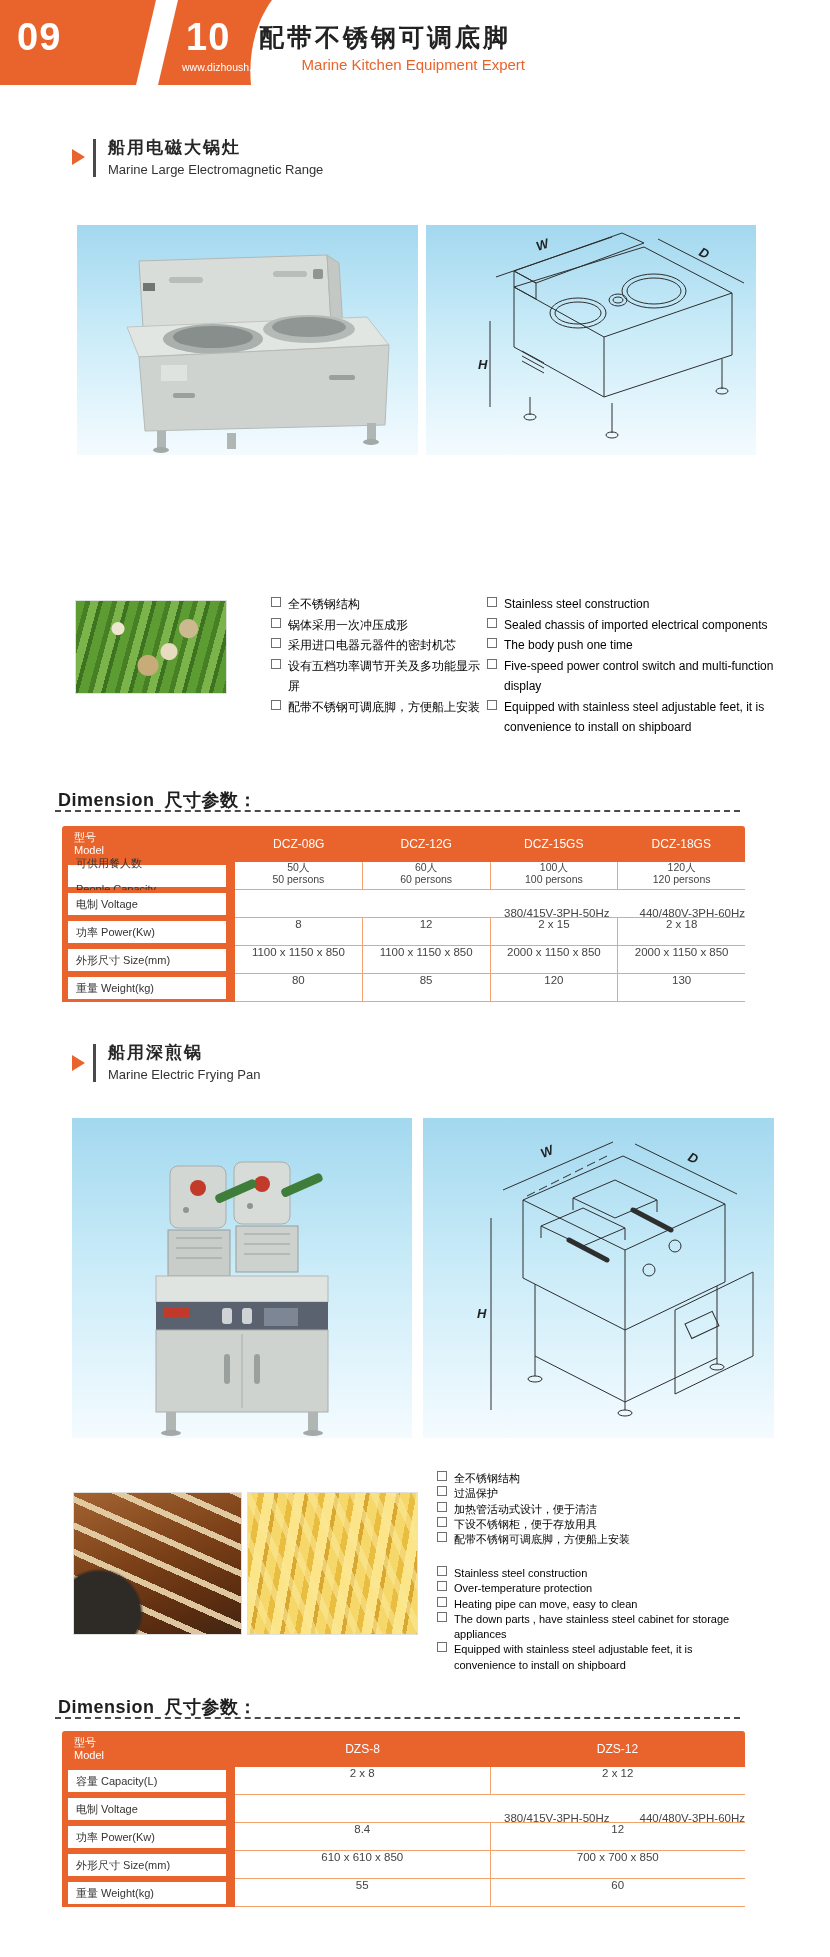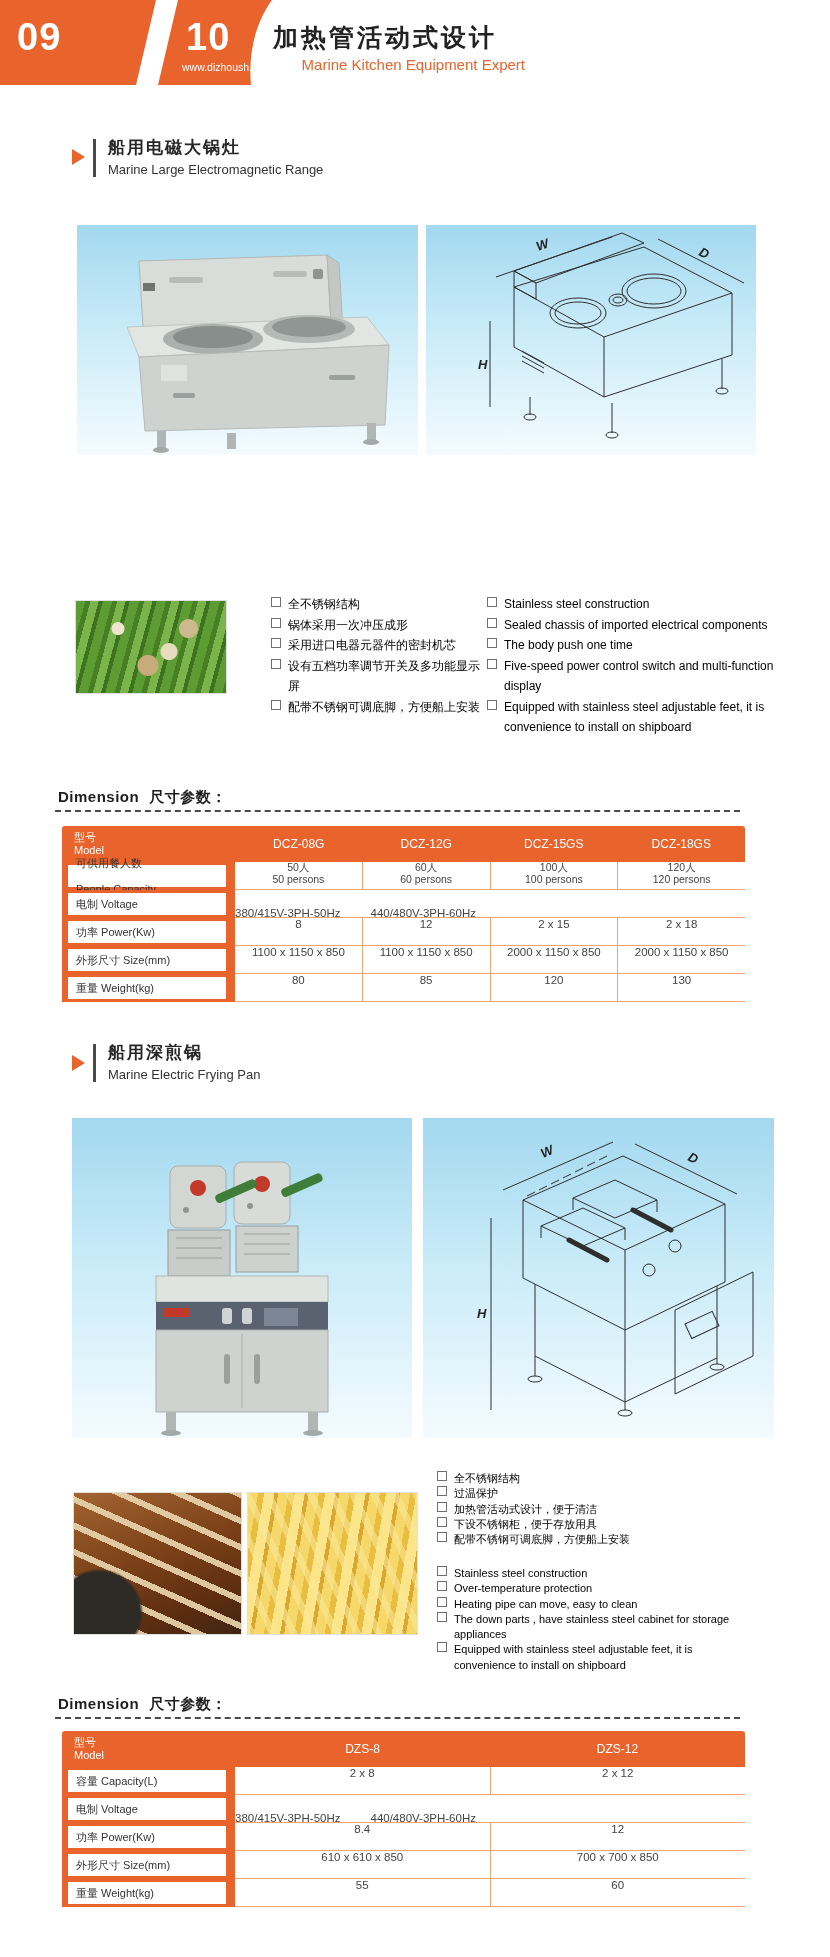--- a/index.html
+++ b/index.html
@@ -48,55 +48,55 @@
 
   
   .feat-list{list-style:none;margin:0;padding:0;}
   .feat{padding-left:17px;text-indent:-17px;color:#000000;}
   .s1 .feat{font-size:12px;line-height:20.5px;}
   .s2 .feat{font-size:11px;line-height:15.3px;}
   .cb{display:inline-block;width:8px;height:8px;border:1px solid #6f6f6f;margin-right:7px;
       vertical-align:1px;background:#fff;}
 
   
-  .dim-head{font-size:15px;font-weight:bold;color:#1e1e1e;letter-spacing:.5px;}
+  .dim-head{font-size:18px;font-weight:bold;color:#1e1e1e;letter-spacing:.5px;}
   .dim-head .cnpart{margin-left:10px;}
   .dash{border-top:2px dashed #4a4a4a;height:0;}
 
   
   .ptable{width:683px;font-size:11.5px;}
   .thead{display:flex;height:36px;background:#e9632c;color:#fff;border-radius:3px 3px 0 0;}
   .hlabel{width:173px;box-sizing:border-box;padding:5px 0 0 12px;font-size:11px;line-height:12.5px;}
   .hmodel{flex:1;display:flex;align-items:center;justify-content:center;font-size:12px;}
   .trow{display:flex;height:28px;}
   .tlabel{width:173px;background:#e9632c;box-sizing:border-box;padding:2px 8px 2px 5px;}
   .lbox{background:#fff;border:1px solid #e9632c;height:100%;box-sizing:border-box;
         display:flex;flex-direction:column;justify-content:center;padding-left:8px;
         font-size:11px;line-height:12px;color:#333;gap:14px;}
   .cells{flex:1;display:flex;border-bottom:1px solid #f2a36e;}
   .tcell{flex:1;display:flex;flex-direction:column;align-items:center;justify-content:flex-start;
          color:#444;line-height:12px;}
   .cells .tcell + .tcell{border-left:1px solid #f2a36e;}
   .tcell.small{font-size:10.5px;line-height:11.5px;}
-  .merged{flex:1;display:flex;align-items:center;justify-content:flex-start;gap:30px;color:#444;margin-top:19px;}
+  .merged{flex:1;display:flex;align-items:center;justify-content:flex-end;gap:30px;color:#444;margin-top:19px;}
 </style>
 </head>
 <body>
 
 <div id="page">
 
   <div class="abs" id="header">
     <svg width="320" height="85">
       <path d="M0,0 H272 C256,22 248,52 251,85 L0,85 Z" fill="#e9632c"></path>
       <polygon points="156,0 178,0 158,85 136,85" fill="#ffffff"></polygon>
     </svg>
     <div class="pageno" style="left:17px;">09</div>
     <div class="pageno" style="left:186px;">10</div>
     <div id="site-url" style="left:182px;">www.dizhoush.com</div>
-    <div id="title-cn">加热管活动式设计</div>
+    <div id="title-cn">配带不锈钢可调底脚</div>
     <div id="title-en">Marine Kitchen Equipment Expert</div>
   </div>
 
   <div class="abs tri" style="left:72px;top:149px;"></div>
   <div class="abs sbar" style="left:93px;top:139px;"></div>
   <div class="abs" style="left:108px;top:136px;">
     <div class="sec-cn">船用电磁大锅灶</div>
     <div class="sec-en">Marine Large Electromagnetic Range</div>
   </div>
 

